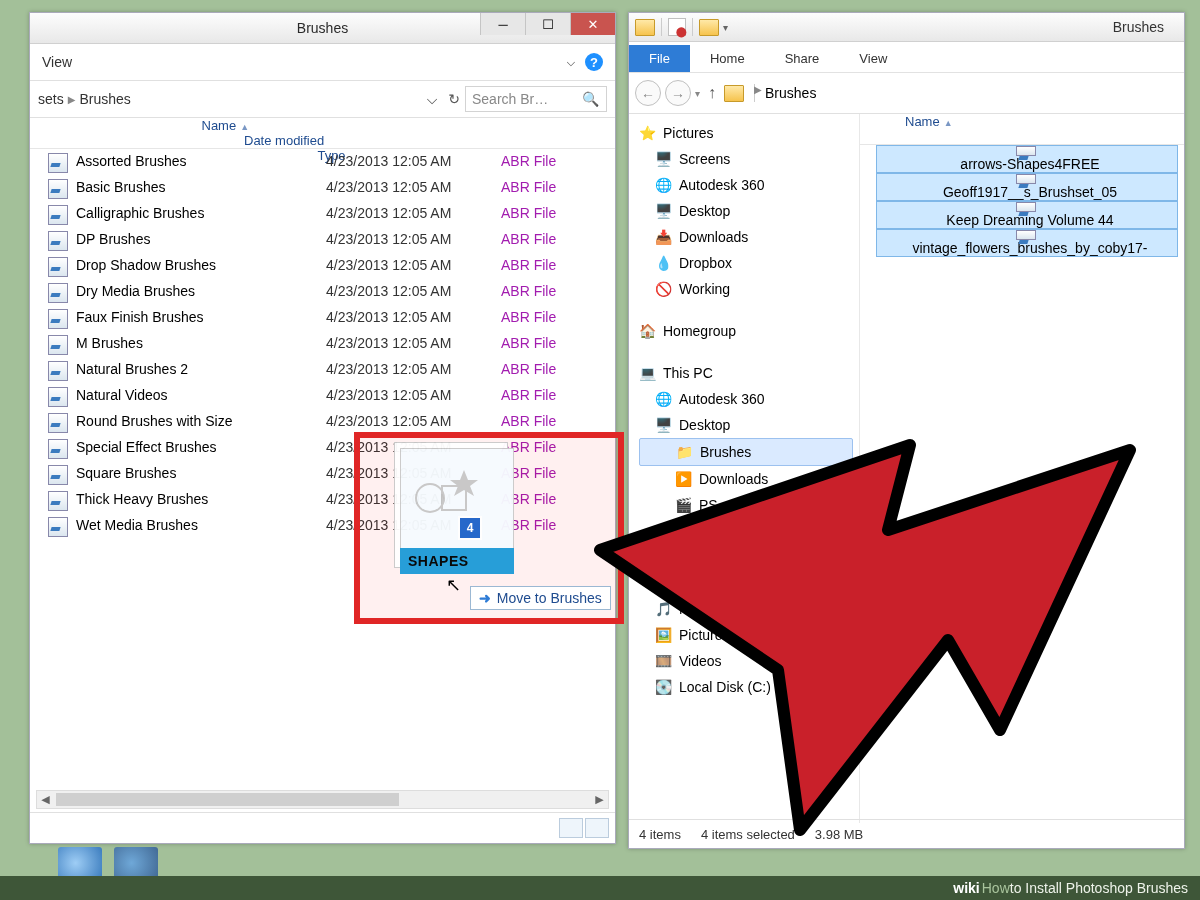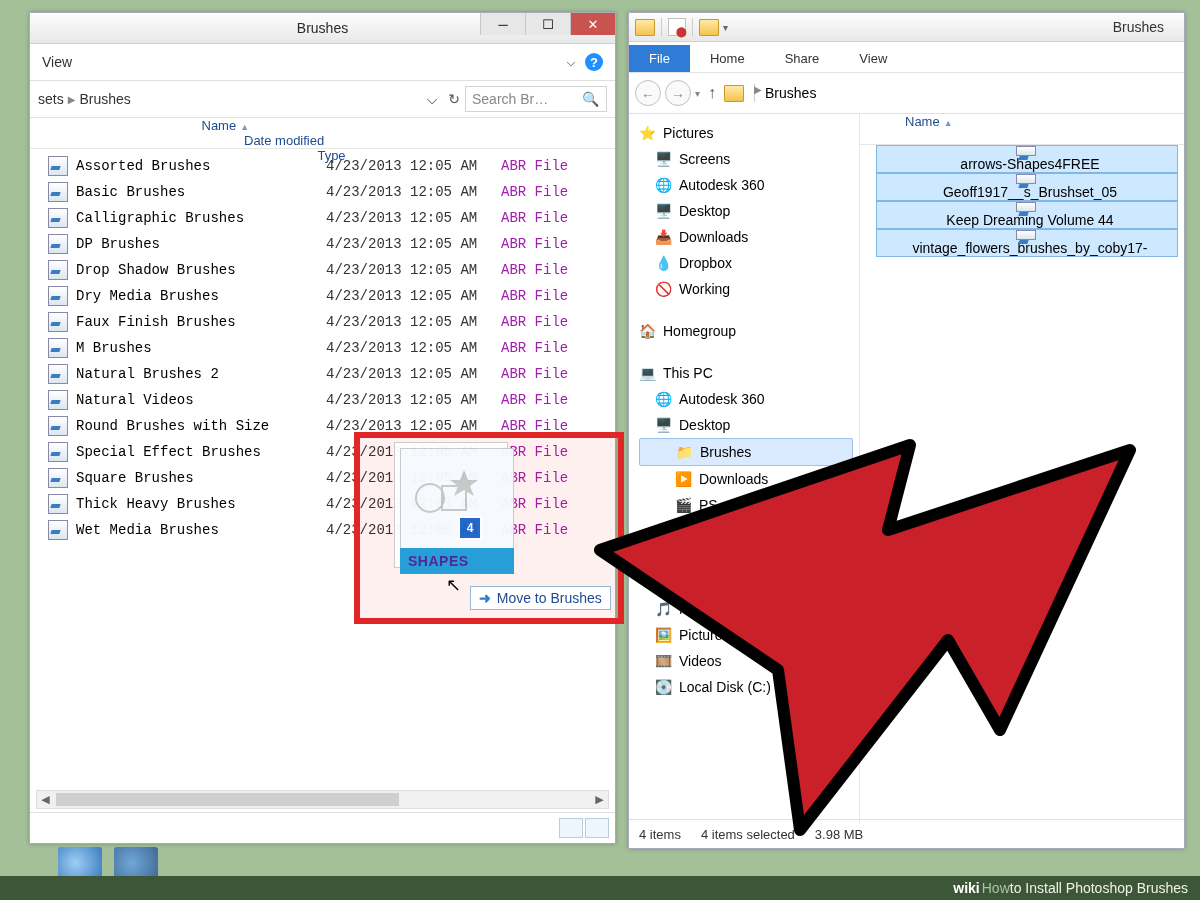--- a/index.html
+++ b/index.html
@@ -18,21 +18,21 @@
   .crumb{display:flex;align-items:center;gap:4px;color:#333;flex:1;}
   .crumb span.sep{color:#888;font-size:10px;}
   .mini-btn{width:20px;height:20px;display:flex;align-items:center;justify-content:center;color:#555;border:1px solid transparent;}
   .search{border:1px solid #d3d3d3;height:24px;width:128px;display:flex;align-items:center;padding:0 6px;color:#888;background:#fff;}
   .cols{display:flex;height:30px;border-bottom:1px solid #e6e6e6;align-items:center;padding-left:18px;color:#1e4b8f;font-size:13px;flex-direction:column;}
   .cols .col-name{width:260px;}
   .cols .col-date{width:175px;}
   .cols .col-type{flex:1;}
   .cols .sort{font-size:9px;color:#7a97c4;margin-left:4px;}
   .list{padding:4px 0 0 8px;}
-  .row{display:flex;align-items:center;height:26px;padding-left:10px;font-family:Liberation Mono, monospace;}
+  .row{display:flex;align-items:flex-start;height:26px;padding-left:10px;}
   .row .ico{width:18px;height:18px;background:linear-gradient(#fff,#dbe6ef);border:1px solid #88a;margin-right:8px;position:relative;}
   .row .ico::after{content:"";position:absolute;left:2px;top:9px;width:9px;height:4px;background:#3b7bbf;transform:skewX(-18deg);}
   .row .name{width:250px;white-space:nowrap;overflow:hidden;}
   .row .date{width:175px;color:#333;}
   .row .type{color:#a21caf;}
   .hscroll{position:absolute;left:6px;right:6px;bottom:34px;height:17px;background:#f0f0f0;border:1px solid #ddd;display:flex;align-items:center;}
   .hscroll .arrow{width:17px;height:15px;display:flex;align-items:center;justify-content:center;color:#666;font-size:11px;}
   .hscroll .thumb{width:60%;height:13px;background:#cfcfcf;margin-left:2px;}
   .statusbar{position:absolute;bottom:0;left:0;right:0;height:30px;border-top:1px solid #e0e0e0;display:flex;justify-content:flex-end;align-items:center;padding:0 6px;gap:2px;}
   .sb-ic{width:22px;height:18px;border:1px solid #bcd;background:#eef5fb;}
@@ -62,21 +62,21 @@
   .sel-row{display:flex;align-items:center;height:26px;margin:0 6px 0 16px;background:#cde8ff;border:1px solid #7fb7e8;padding-left:6px;flex-direction:column;}
   .sel-row .ico{width:18px;height:18px;background:linear-gradient(#fff,#dbe6ef);border:1px solid #88a;margin-right:8px;position:relative;}
   .sel-row .ico::after{content:"";position:absolute;left:2px;top:9px;width:9px;height:4px;background:#3b7bbf;transform:skewX(-18deg);}
   .statusbar2{position:absolute;bottom:0;left:0;right:0;height:28px;border-top:1px solid #e0e0e0;display:flex;align-items:center;padding:0 10px;gap:20px;color:#333;font-size:13px;}
   
   .highlight-box{position:absolute;left:354px;top:432px;width:258px;height:180px;border:6px solid #e02626;background:rgba(255,0,0,.06);z-index:5;}
   .drag-card{position:absolute;left:394px;top:442px;width:114px;height:126px;z-index:6;opacity:.96;}
   .drag-card .sheet{position:absolute;inset:0;background:#fff;border:1px solid #cacaca;}
   .drag-card .sheet2{position:absolute;left:6px;top:6px;right:-6px;bottom:-6px;background:#f6fbff;border:1px solid #cacaca;}
   .drag-card .shapes{position:absolute;left:18px;top:22px;color:#c7c7c7;}
-  .drag-card .banner{position:absolute;left:6px;bottom:-6px;right:-6px;height:26px;background:#1f9bd8;color:#4c1d95;font-weight:bold;font-size:14px;display:flex;align-items:center;padding-left:8px;letter-spacing:.5px;}
+  .drag-card .banner{position:absolute;left:6px;bottom:-6px;right:-6px;height:26px;background:#1f9bd8;color:#000000;font-weight:bold;font-size:14px;display:flex;align-items:center;padding-left:8px;letter-spacing:.5px;}
   .drag-card .badge{position:absolute;left:64px;top:74px;width:20px;height:20px;background:#1e63c9;color:#fff;border:2px solid #fff;font-size:12px;font-weight:bold;display:flex;align-items:center;justify-content:center;}
   .cursor{position:absolute;left:446px;top:574px;z-index:7;font-size:18px;color:#000;}
   .move-tip{position:absolute;left:470px;top:586px;z-index:7;background:#fff;border:1px solid #9bb8d3;padding:3px 8px;display:flex;align-items:center;gap:6px;color:#1e4b8f;font-size:14px;}
   .move-tip .arrw{color:#2e7cd6;font-weight:bold;}
   
   .big-arrow{position:absolute;left:540px;top:350px;z-index:10;}
   
   .caption{position:absolute;left:0;right:0;bottom:0;height:24px;background:#3e5638;color:#eef3ea;font-size:14px;display:flex;align-items:center;justify-content:flex-end;padding-right:12px;}
   .caption b{color:#fff;margin-right:2px;}
   .caption .g{color:#a9c49d;}

